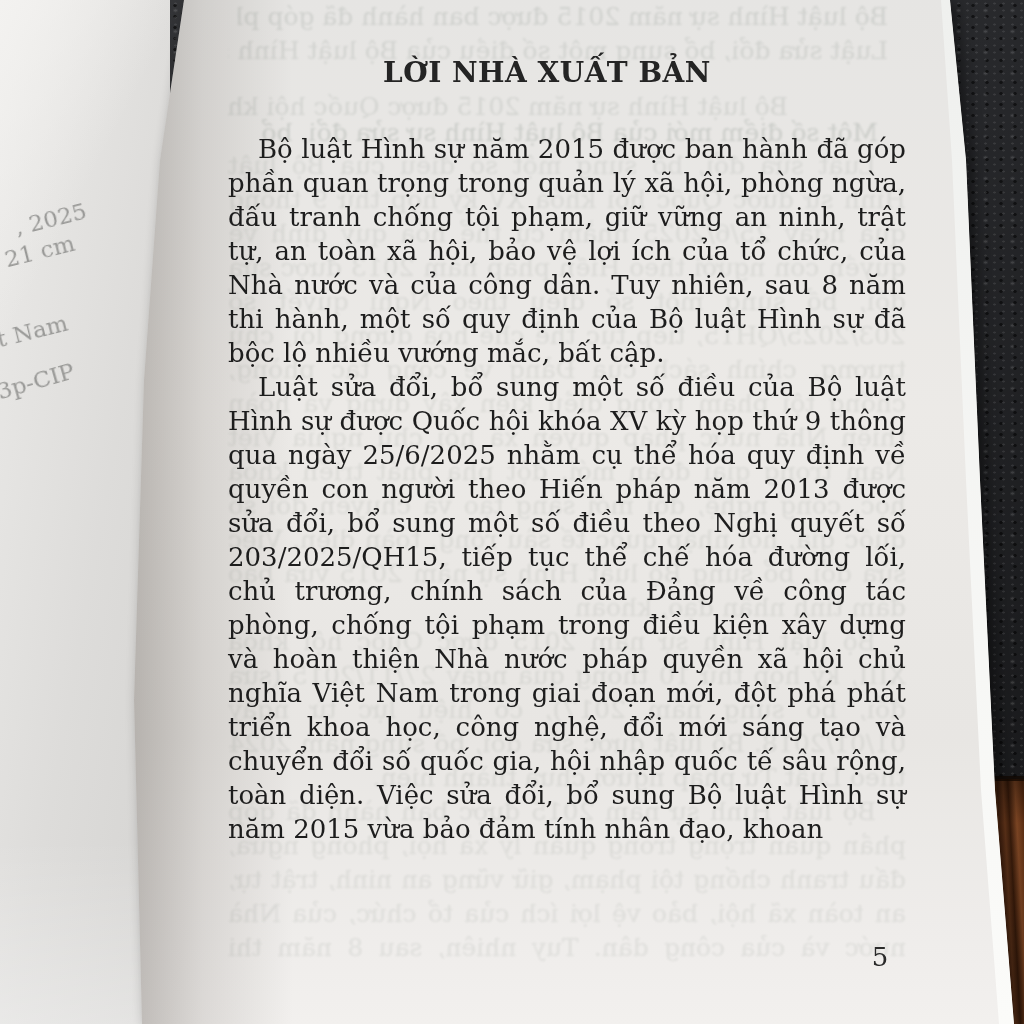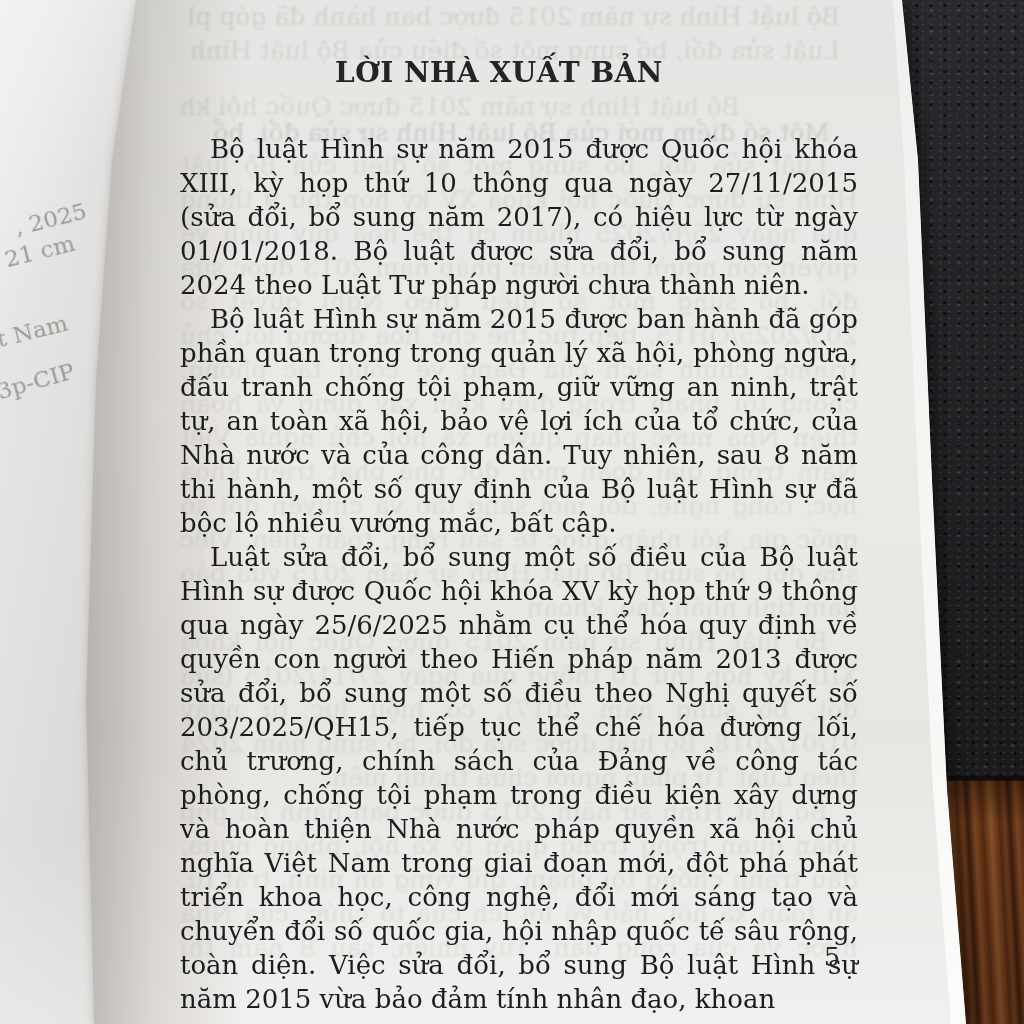--- a/index.html
+++ b/index.html
@@ -56,20 +56,21 @@
 
   
   .page-wrap{position:absolute;inset:0;filter:drop-shadow(6px 3px 7px rgba(0,0,0,0.45));}
   .page{
     position:absolute;inset:0;
     clip-path:polygon(136px 0px,902px 0px,918px 160px,932px 480px,947px 790px,966px 1024px,
                       94px 1024px,86px 700px,96px 380px,112px 160px);
     background:
       linear-gradient(to right, rgba(70,62,55,0.30) 88px, rgba(70,62,55,0.13) 155px, rgba(0,0,0,0) 245px),
       linear-gradient(to bottom, #e6e5e3 0%, #eceae7 40%, #e8e6e3 72%, #efedeb 92%, #f2f0ee 100%);
+    margin-left: 48px;
   }
   
   .edge-light{
     position:absolute;inset:0;
     background:linear-gradient(to bottom,#eff0ee,#fbfbf9);
     clip-path:polygon(893px 0px,902px 0px,918px 160px,932px 480px,947px 790px,966px 1024px,
                       951px 1024px,933px 790px,918px 480px,904px 160px);
   }
 
   
@@ -130,21 +131,20 @@
 
       <div class="ghost-body">
         <p>Luật sửa đổi, bổ sung một số điều của Bộ luật Hình sự được Quốc hội khóa XV kỳ họp thứ 9 thông qua ngày 25/6/2025 nhằm cụ thể hóa quy định về quyền con người theo Hiến pháp năm 2013 được sửa đổi, bổ sung một số điều theo Nghị quyết số 203/2025/QH15, tiếp tục thể chế hóa đường lối, chủ trương, chính sách của Đảng về công tác phòng, chống tội phạm trong điều kiện xây dựng và hoàn thiện Nhà nước pháp quyền xã hội chủ nghĩa Việt Nam trong giai đoạn mới, đột phá phát triển khoa học, công nghệ, đổi mới sáng tạo và chuyển đổi số quốc gia, hội nhập quốc tế sâu rộng, toàn diện. Việc sửa đổi, bổ sung Bộ luật Hình sự năm 2015 vừa bảo đảm tính nhân đạo, khoan</p>
         <p>Bộ luật Hình sự năm 2015 được Quốc hội khóa XIII, kỳ họp thứ 10 thông qua ngày 27/11/2015 (sửa đổi, bổ sung năm 2017), có hiệu lực từ ngày 01/01/2018. Bộ luật được sửa đổi, bổ sung năm 2024 theo Luật Tư pháp người chưa thành niên.</p>
         <p>Bộ luật Hình sự năm 2015 được ban hành đã góp phần quan trọng trong quản lý xã hội, phòng ngừa, đấu tranh chống tội phạm, giữ vững an ninh, trật tự, an toàn xã hội, bảo vệ lợi ích của tổ chức, của Nhà nước và của công dân. Tuy nhiên, sau 8 năm thi hành, một số quy định của Bộ luật Hình sự đã bộc lộ nhiều vướng mắc, bất cập.</p>
       </div>
 
       <h1 class="title">LỜI NHÀ XUẤT BẢN</h1>
 
       <div class="body-text">
-        <p>Bộ luật Hình sự năm 2015 được Quốc hội khóa XIII, kỳ họp thứ 10 thông qua ngày 27/11/2015 (sửa đổi, bổ sung năm 2017), có hiệu lực từ ngày 01/01/2018. Bộ luật được sửa đổi, bổ sung năm 2024 theo Luật Tư pháp người chưa thành niên.</p>
         <p>Bộ luật Hình sự năm 2015 được ban hành đã góp phần quan trọng trong quản lý xã hội, phòng ngừa, đấu tranh chống tội phạm, giữ vững an ninh, trật tự, an toàn xã hội, bảo vệ lợi ích của tổ chức, của Nhà nước và của công dân. Tuy nhiên, sau 8 năm thi hành, một số quy định của Bộ luật Hình sự đã bộc lộ nhiều vướng mắc, bất cập.</p>
         <p>Luật sửa đổi, bổ sung một số điều của Bộ luật Hình sự được Quốc hội khóa XV kỳ họp thứ 9 thông qua ngày 25/6/2025 nhằm cụ thể hóa quy định về quyền con người theo Hiến pháp năm 2013 được sửa đổi, bổ sung một số điều theo Nghị quyết số 203/2025/QH15, tiếp tục thể chế hóa đường lối, chủ trương, chính sách của Đảng về công tác phòng, chống tội phạm trong điều kiện xây dựng và hoàn thiện Nhà nước pháp quyền xã hội chủ nghĩa Việt Nam trong giai đoạn mới, đột phá phát triển khoa học, công nghệ, đổi mới sáng tạo và chuyển đổi số quốc gia, hội nhập quốc tế sâu rộng, toàn diện. Việc sửa đổi, bổ sung Bộ luật Hình sự năm 2015 vừa bảo đảm tính nhân đạo, khoan</p>
       </div>
 
       <div class="page-num">5</div>
 
       <div class="edge-light"></div>
     </div>
   </div>
 

